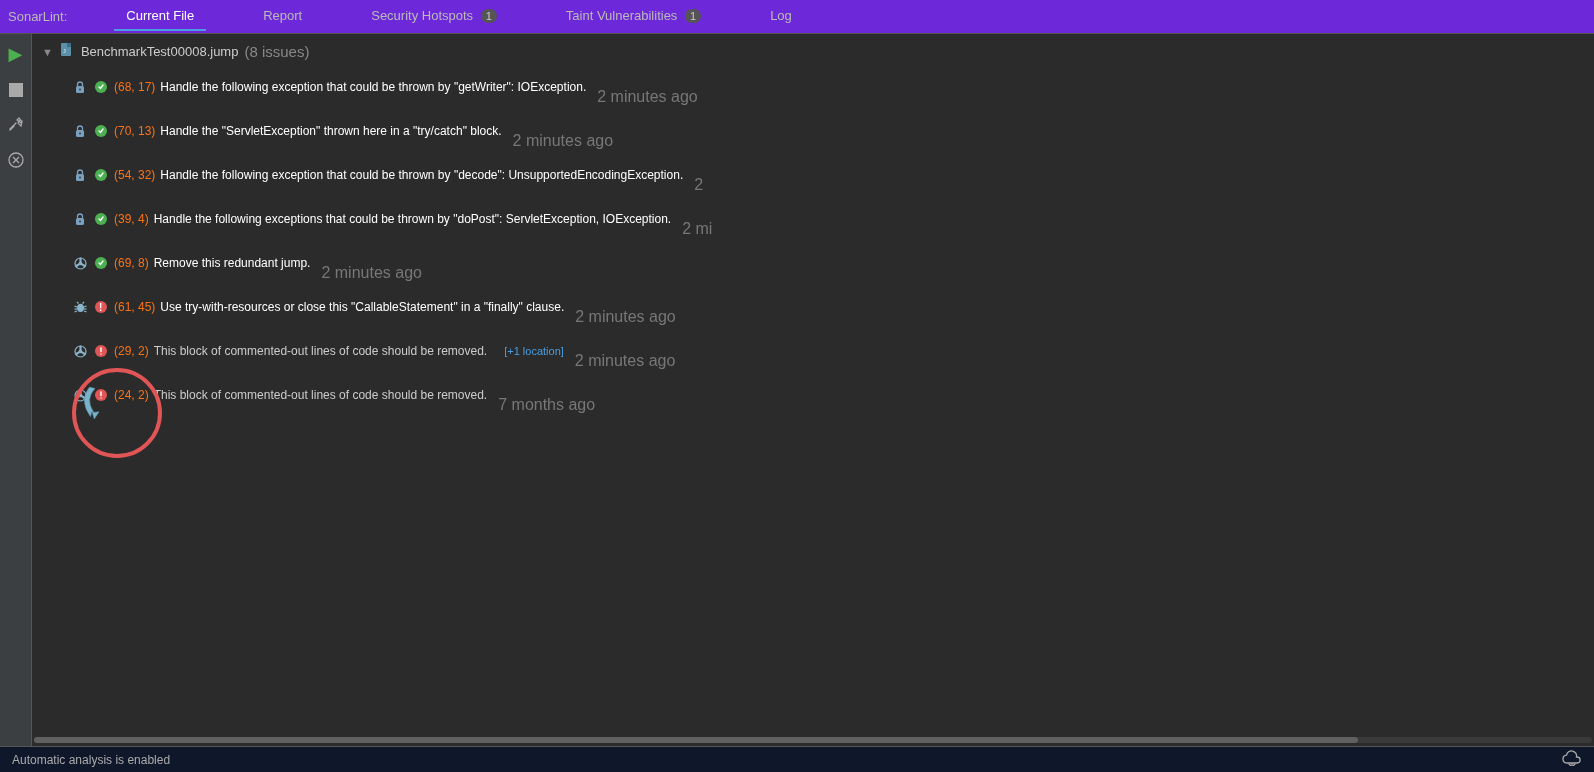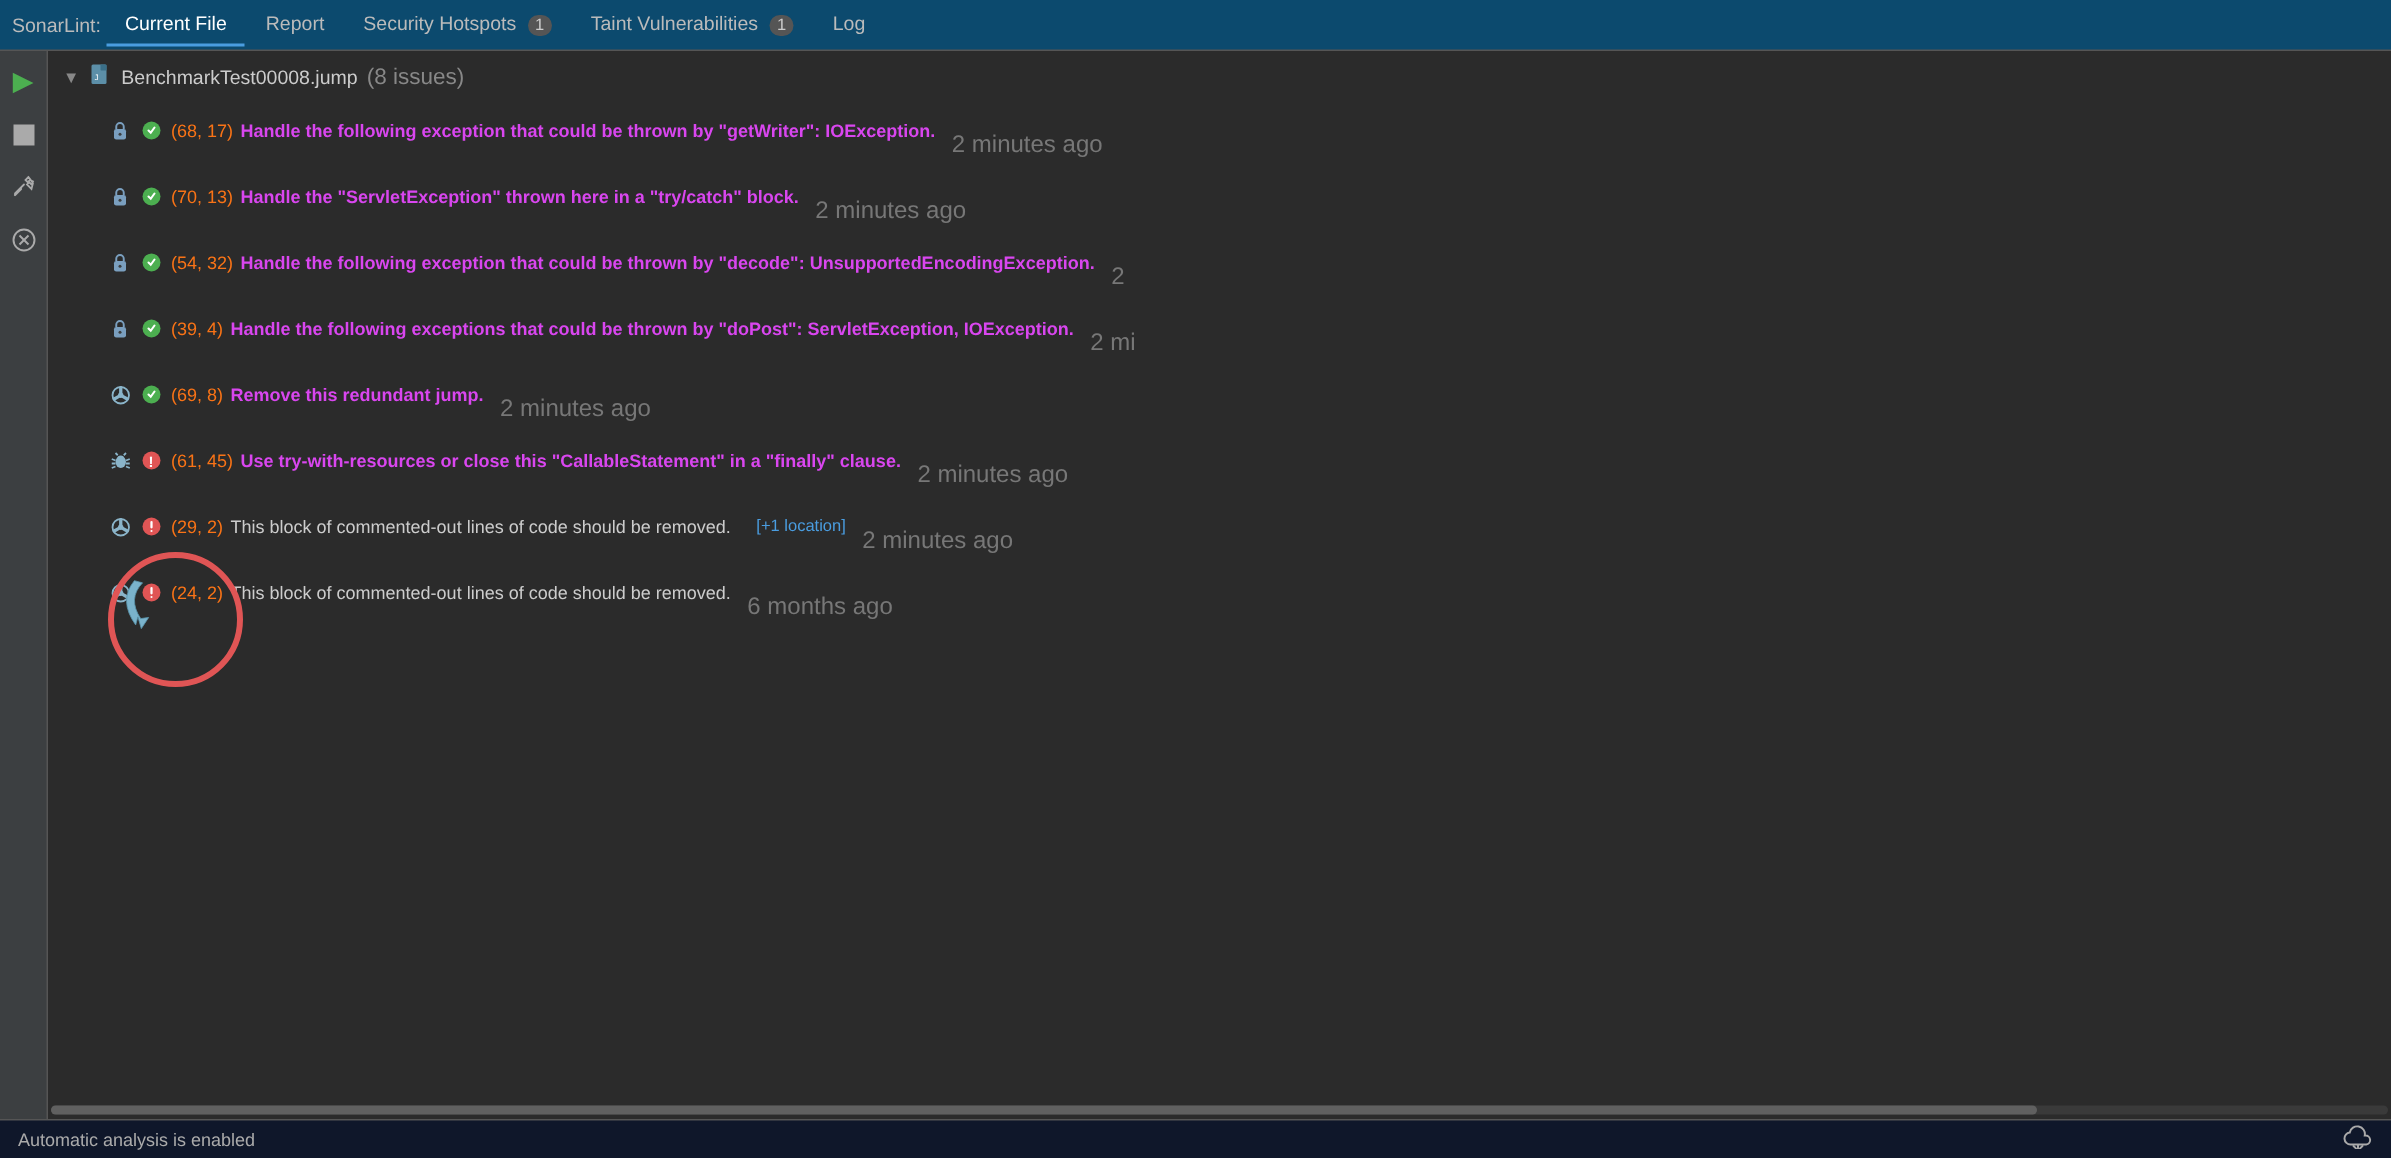--- a/index.html
+++ b/index.html
@@ -13,25 +13,26 @@
       height: 772px;
       overflow: hidden;
       display: flex;
       flex-direction: column;
     }
 
     
     .tab-bar {
       display: flex;
       align-items: center;
-      background: #0c4a6e;
+      background: #6d28d9;
       border-bottom: 1px solid #555;
       padding: 0 8px;
       height: 34px;
       flex-shrink: 0;
+      gap: 43px;
     }
 
     .tab-bar-label {
       color: #bbb;
       font-size: 13px;
       margin-right: 4px;
     }
 
     .tab {
       padding: 6px 12px;
@@ -188,22 +189,22 @@
       font-size: 12px;
       flex-shrink: 0;
     }
 
     .issue-message {
       color: #ccc;
       font-size: 12px;
     }
 
     .issue-message strong {
-      font-weight: 700;
-      color: #d946ef;
+      font-weight: 400;
+      color: #ffffff;
       text-align: center;
     }
 
     .issue-location-badge {
       color: #4a9de0;
       font-size: 11px;
       margin-left: 12px;
     }
 
     .issue-time {
@@ -548,21 +549,21 @@
           </span>
           <span class="issue-severity severity-warn">
             <svg width="14" height="14" viewBox="0 0 14 14">
                 <circle cx="7" cy="7" r="6" fill="#e05555"></circle>
                 <path d="M7 4v3.5" stroke="#fff" stroke-width="1.5" stroke-linecap="round"></path>
                 <circle cx="7" cy="10" r="0.7" fill="#fff"></circle>
               </svg>
           </span>
           <span class="issue-location">(24, 2)</span>
           <span class="issue-message">This block of commented-out lines of code should be removed.</span>
-          <span class="issue-time">6 months ago</span>
+          <span class="issue-time">7 months ago</span>
         </div>
 
       </div>
 
       <div class="h-scrollbar-container">
         <div class="h-scrollbar-track">
           <div class="h-scrollbar-thumb"></div>
         </div>
       </div>
 

